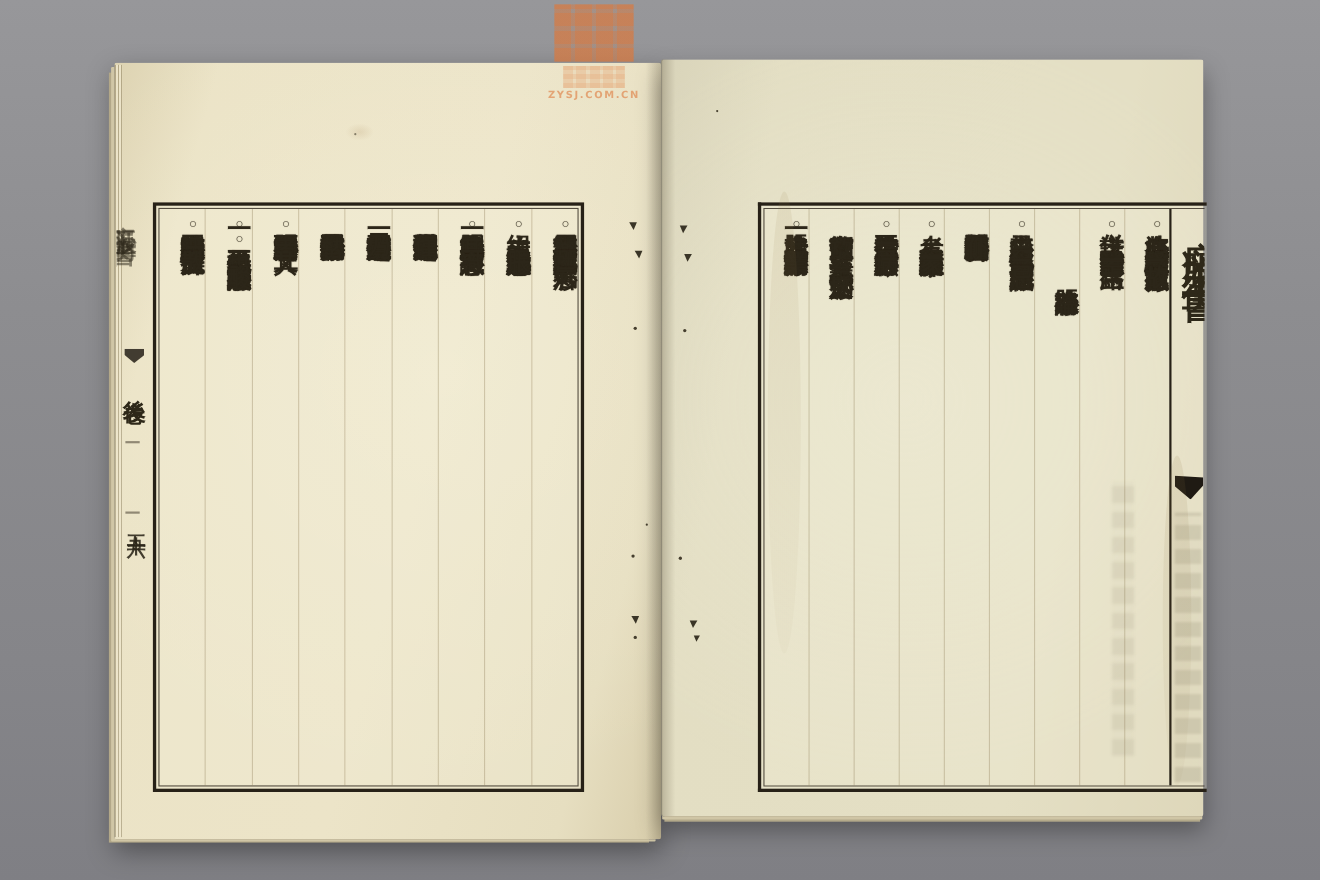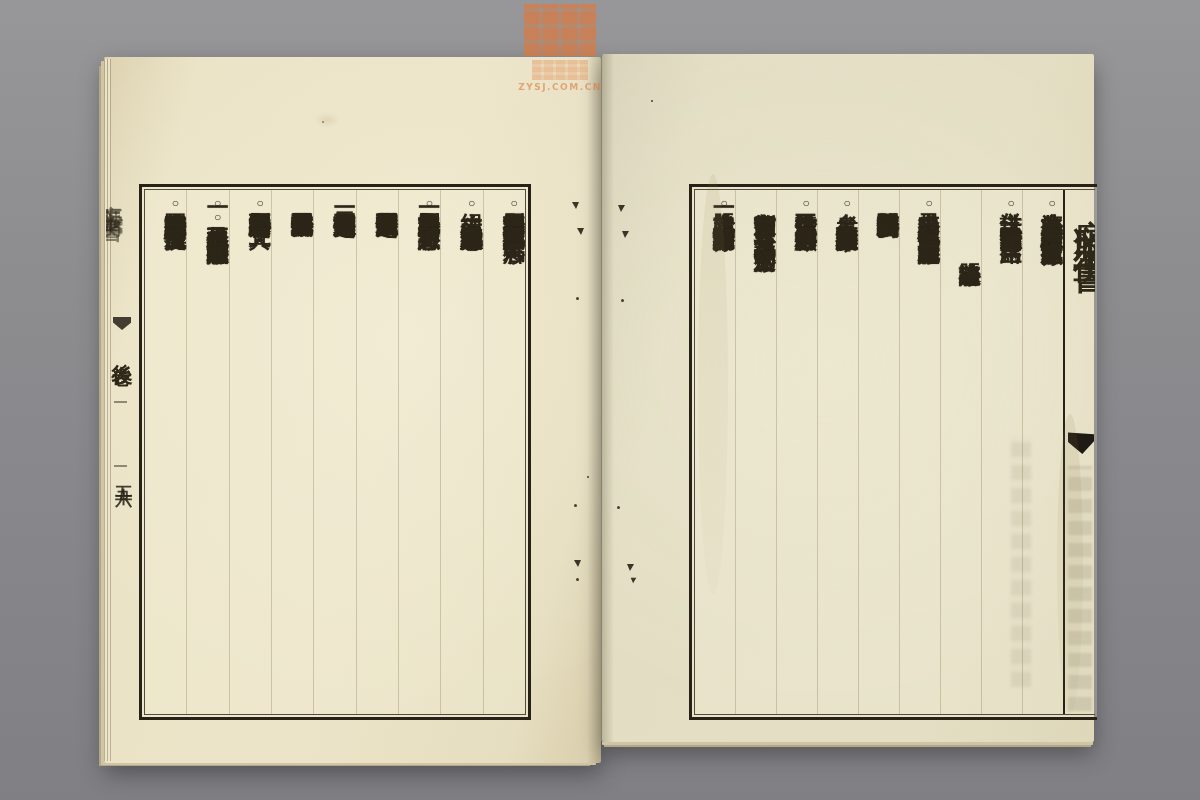--- a/index.html
+++ b/index.html
@@ -101,21 +101,21 @@
     font-size:21px;font-weight:bold;color:#2e2819;line-height:1;letter-spacing:2px;
   }
   .hashira-line{position:absolute;left:8px;width:13px;height:2px;background:rgba(70,60,45,.55);}
   .hashira-page-number{
     position:absolute;top:288px;left:8px;
     writing-mode:vertical-rl;text-orientation:upright;
     font-size:17px;font-weight:bold;color:rgba(42,36,24,.88);line-height:1.08;letter-spacing:2px;
   }
 
   
-  #watermark{position:absolute;left:512px;top:4px;width:96px;text-align:center;pointer-events:none;}
+  #watermark{position:absolute;left:492px;top:4px;width:96px;text-align:center;pointer-events:none;}
   .wm-logo{
     margin:0 auto;width:72px;height:52px;
     background:
       repeating-linear-gradient(0deg,rgba(226,118,52,.40) 0 12px,rgba(226,118,52,.10) 12px 16px),
       repeating-linear-gradient(90deg,rgba(226,118,52,.40) 0 15px,rgba(226,118,52,.08) 15px 19px);
   }
   .wm-sub{
     margin:4px auto 2px;width:56px;height:20px;opacity:.55;
     background:
       repeating-linear-gradient(0deg,rgba(226,118,52,.35) 0 5px,rgba(226,118,52,.08) 5px 8px),

